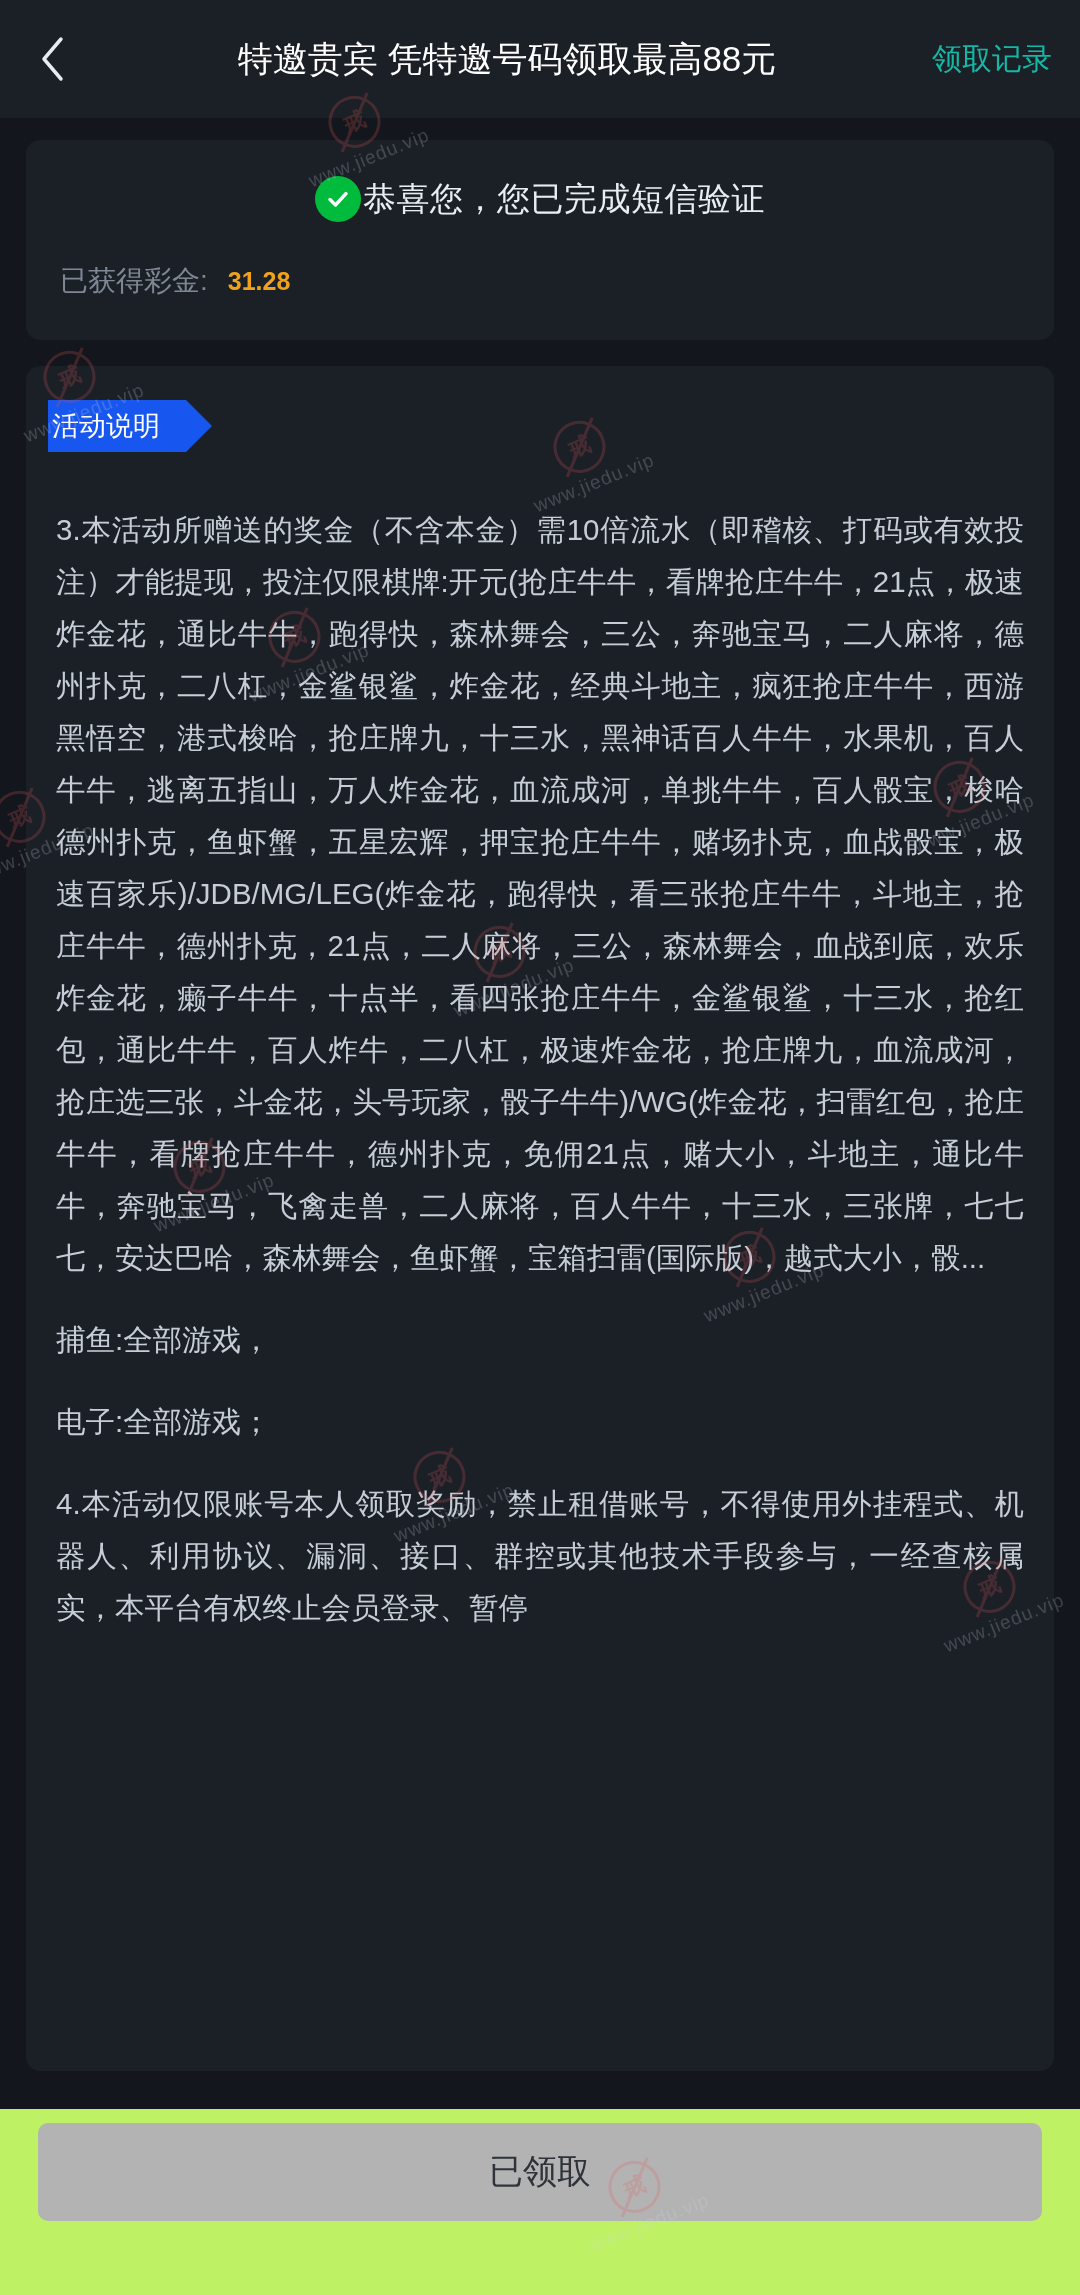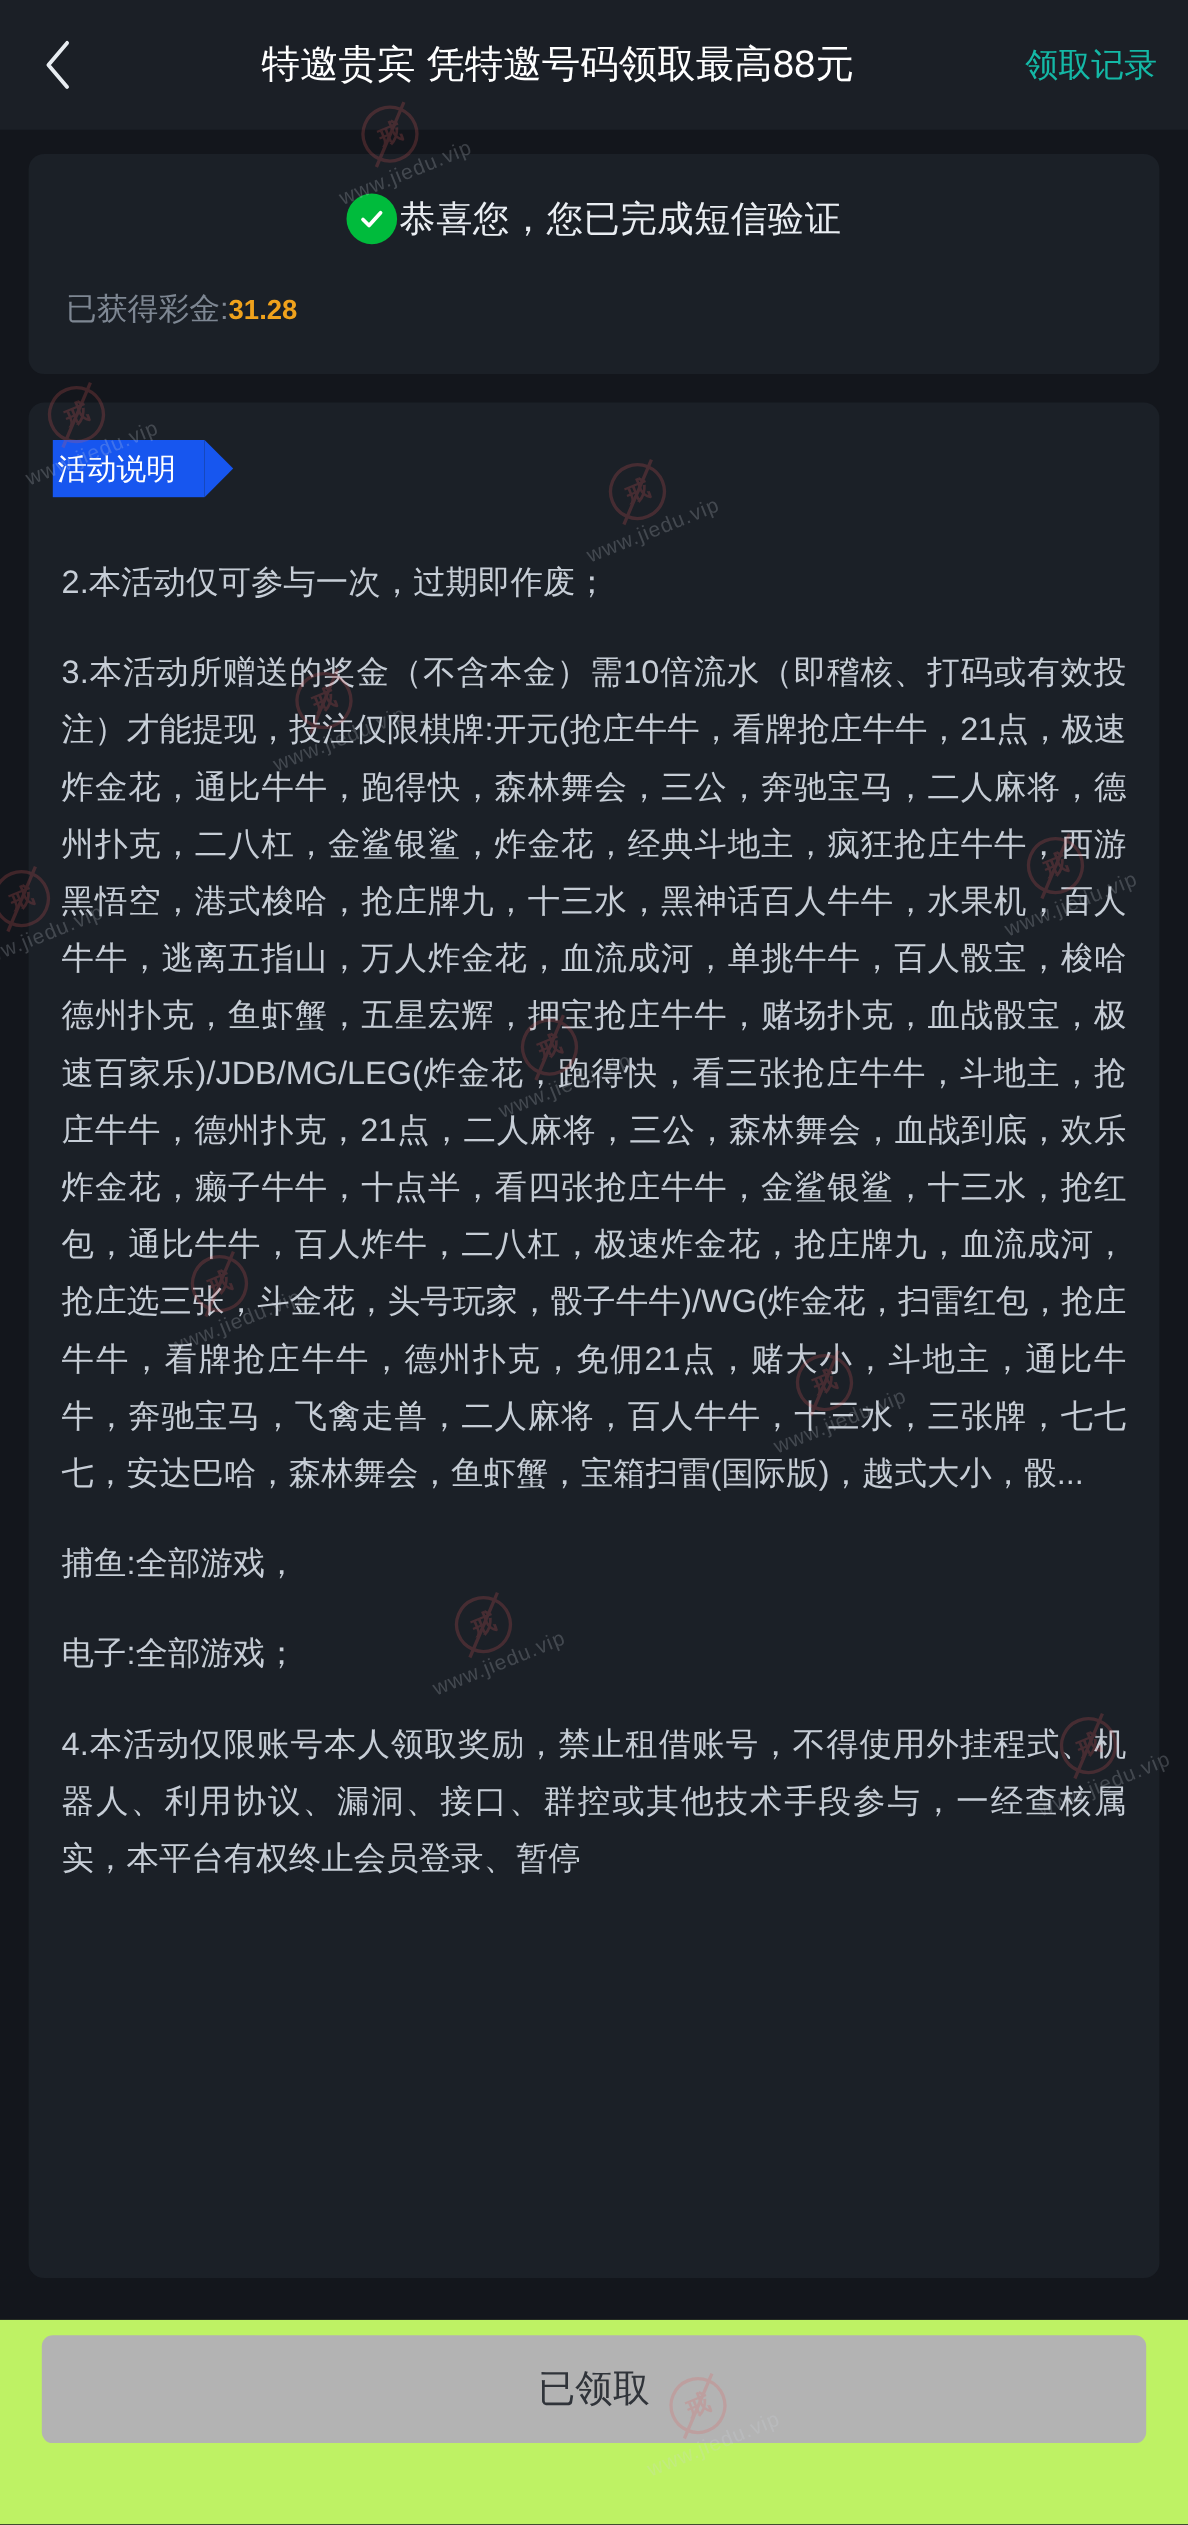--- a/index.html
+++ b/index.html
@@ -73,21 +73,21 @@
   .check-circle svg { display:block; }
   .status-text {
     color: #e9edf2;
     font-size: 33px;
     letter-spacing: 0.5px;
   }
   .amount-row {
     margin-top: 40px;
     display: flex;
     align-items: baseline;
-    gap: 0;
+    gap: 20px;
   }
   .amount-label {
     color: #7e8793;
     font-size: 28px;
   }
   .amount-value {
     color: #f0a21c;
     font-size: 25px;
     font-weight: 600;
   }
@@ -233,21 +233,20 @@
   </div>
   <div class="amount-row">
     <span class="amount-label">已获得彩金:</span>
     <span class="amount-value">31.28</span>
   </div>
 </div>
 
 <div class="rules-panel">
   <div class="ribbon">活动说明</div>
   <div class="rules-body">
-    <p class="rule-p">2.本活动仅可参与一次，过期即作废；</p>
     <p class="rule-p">3.本活动所赠送的奖金（不含本金）需10倍流水（即稽核、打码或有效投注）才能提现，投注仅限棋牌:开元(抢庄牛牛，看牌抢庄牛牛，21点，极速炸金花，通比牛牛，跑得快，森林舞会，三公，奔驰宝马，二人麻将，德州扑克，二八杠，金鲨银鲨，炸金花，经典斗地主，疯狂抢庄牛牛，西游黑悟空，港式梭哈，抢庄牌九，十三水，黑神话百人牛牛，水果机，百人牛牛，逃离五指山，万人炸金花，血流成河，单挑牛牛，百人骰宝，梭哈德州扑克，鱼虾蟹，五星宏辉，押宝抢庄牛牛，赌场扑克，血战骰宝，极速百家乐)/JDB/MG/LEG(炸金花，跑得快，看三张抢庄牛牛，斗地主，抢庄牛牛，德州扑克，21点，二人麻将，三公，森林舞会，血战到底，欢乐炸金花，癞子牛牛，十点半，看四张抢庄牛牛，金鲨银鲨，十三水，抢红包，通比牛牛，百人炸牛，二八杠，极速炸金花，抢庄牌九，血流成河，抢庄选三张，斗金花，头号玩家，骰子牛牛)/WG(炸金花，扫雷红包，抢庄牛牛，看牌抢庄牛牛，德州扑克，免佣21点，赌大小，斗地主，通比牛牛，奔驰宝马，飞禽走兽，二人麻将，百人牛牛，十三水，三张牌，七七七，安达巴哈，森林舞会，鱼虾蟹，宝箱扫雷(国际版)，越式大小，骰...</p>
     <p class="rule-p">捕鱼:全部游戏，</p>
     <p class="rule-p">电子:全部游戏；</p>
     <p class="rule-p last">4.本活动仅限账号本人领取奖励，禁止租借账号，不得使用外挂程式、机器人、利用协议、漏洞、接口、群控或其他技术手段参与，一经查核属实，本平台有权终止会员登录、暂停</p>
   </div>
 </div>
 
 <div class="bottom-bar">
   <button class="claim-btn">已领取</button>
 </div>

